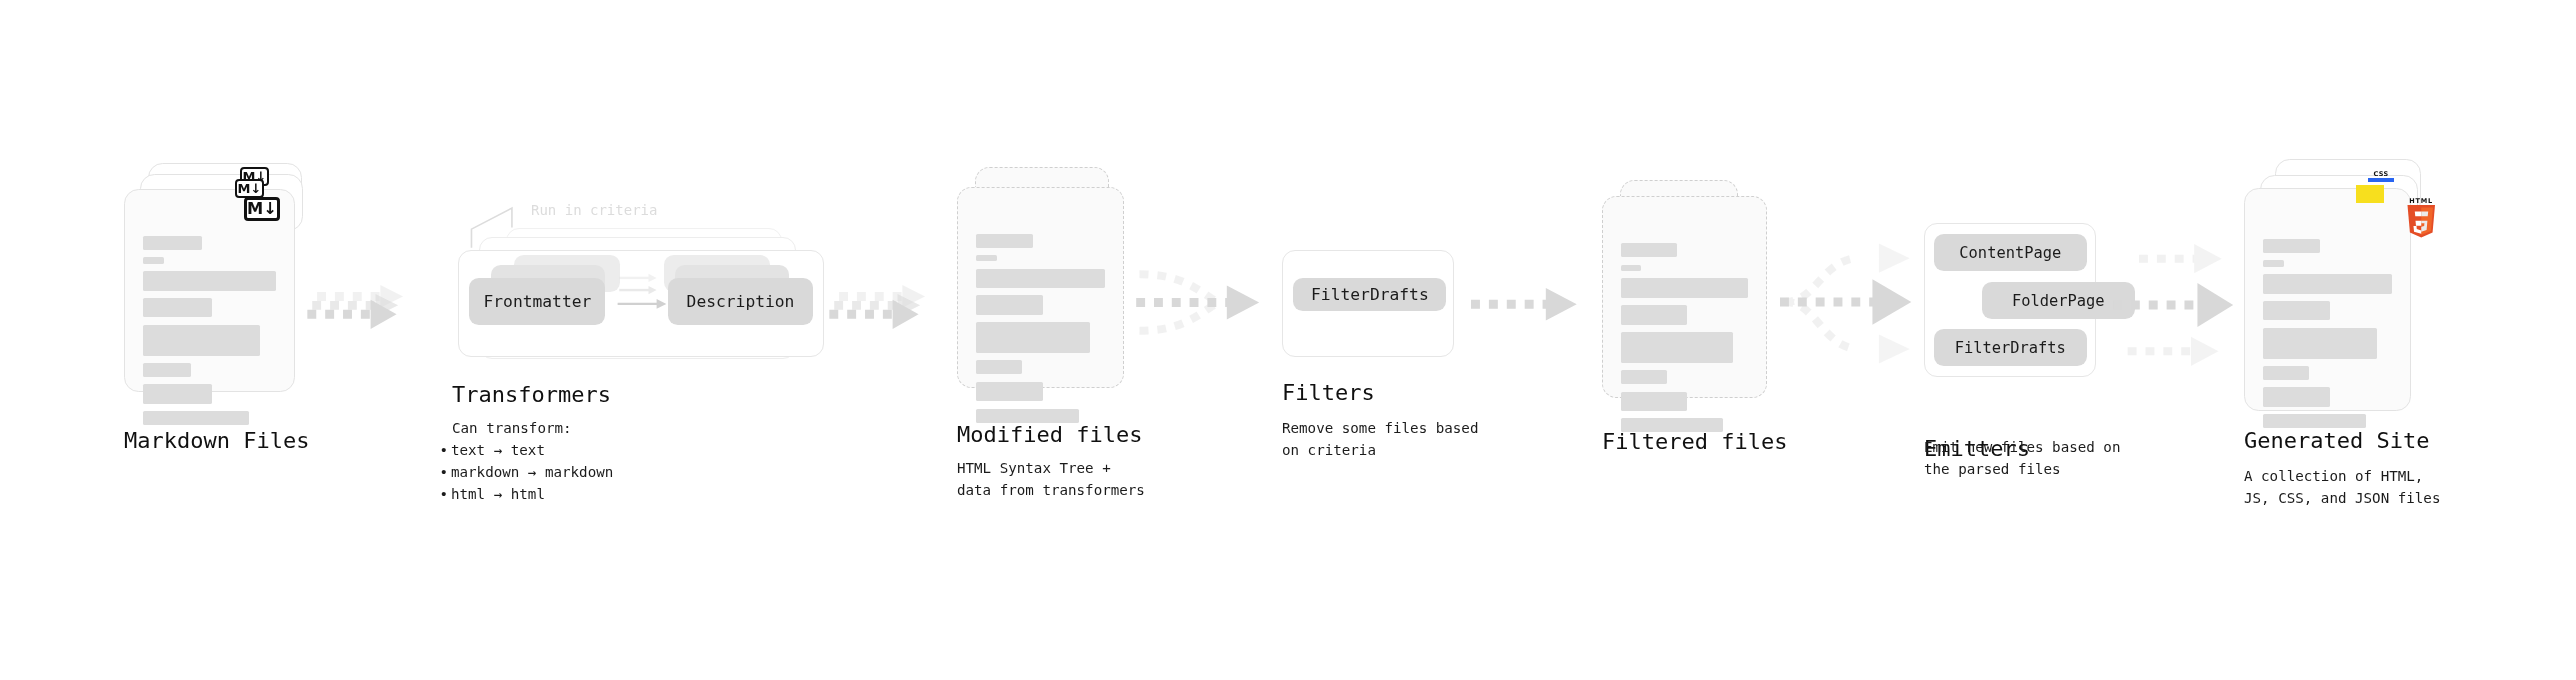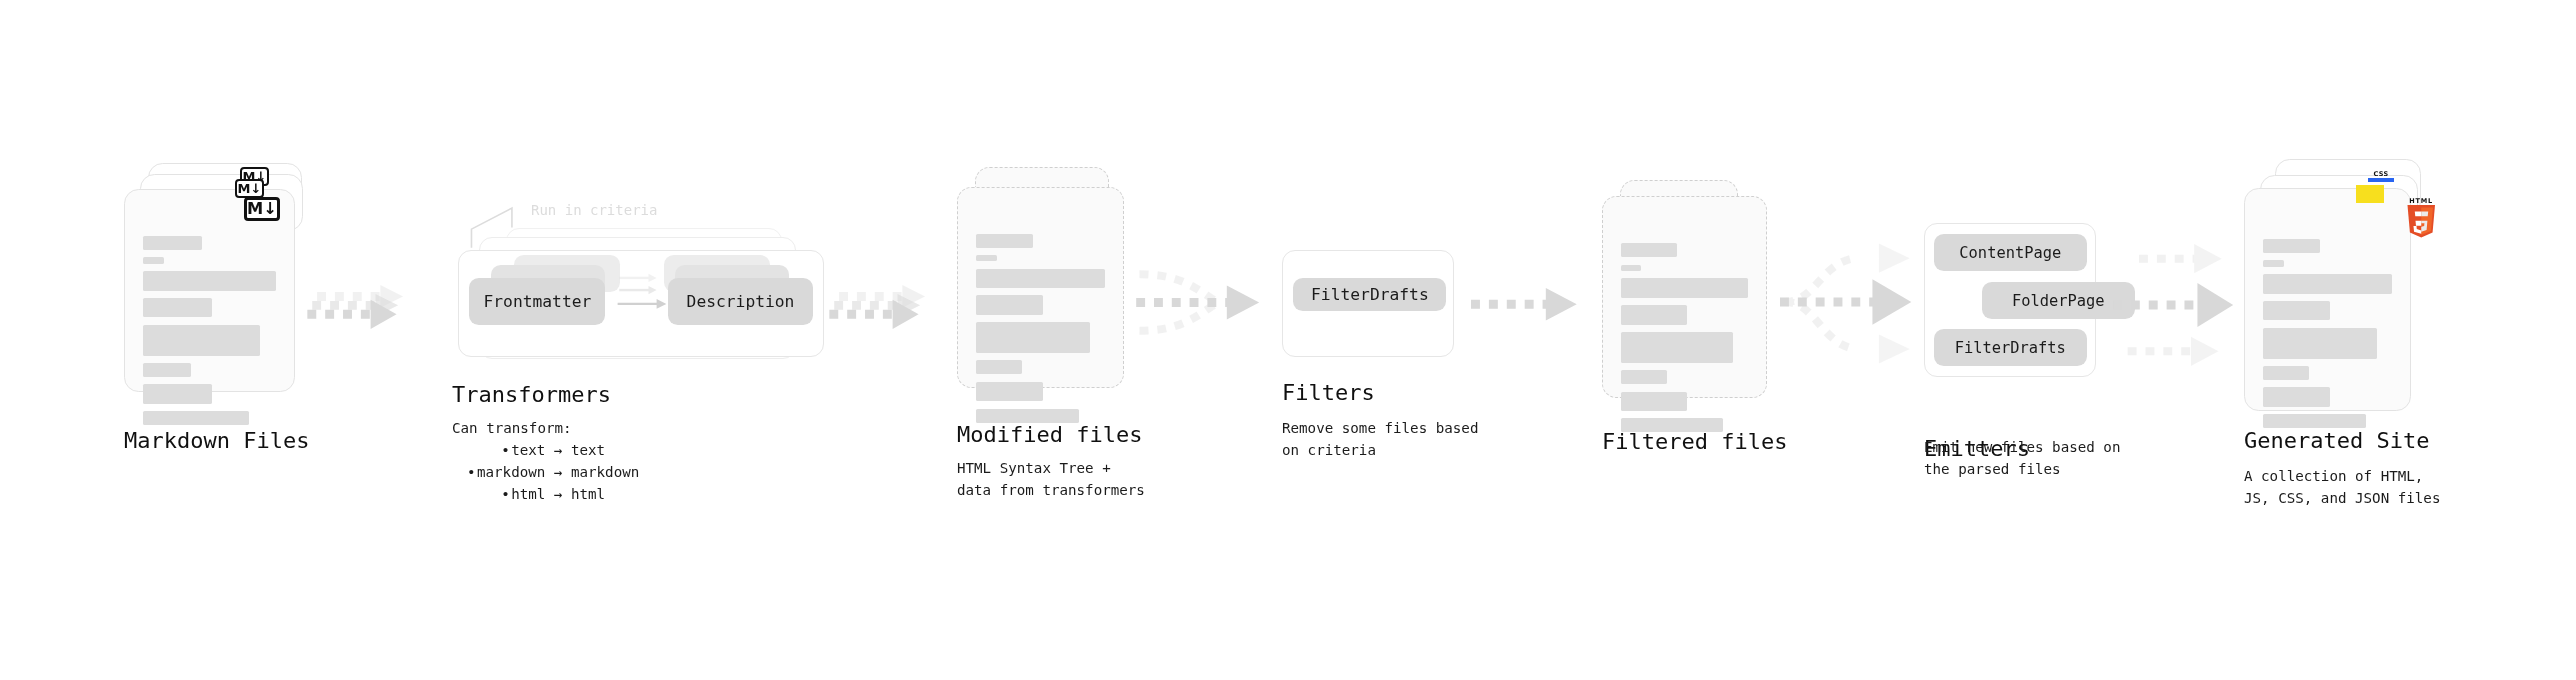--- a/index.html
+++ b/index.html
@@ -249,21 +249,21 @@
     <div class="chip" style="left:24.4px; top:83px; width:136px; height:47px; font-size:16.3px;">
       <span>Frontmatter</span>
     </div>
     <div class="chip" style="left:223px; top:83px; width:145px; height:47px; font-size:16.3px;">
       <span>Description</span>
     </div>
   </div>
 
   <div class="title" style="left:452px; top:382px;">Transformers</div>
   <div class="subtitle" style="left:452px; top:417px;">Can transform:</div>
-  <div class="bullets" style="left:463px; top:439px;text-align:center;">
+  <div class="bullets" style="left:437px; top:439px;">
     <ul>
       <li>text → text</li>
       <li>markdown → markdown</li>
       <li>html → html</li>
     </ul>
   </div>
 
   <svg class="arrow-svg" style="left:829px; top:264px;" width="111" height="73" viewBox="0 0 136 90">
     <g opacity="0.35" transform="translate(12,-22)">
       <line x1="0" y1="62" x2="82" y2="62" stroke="#d8d8d8" stroke-width="11" stroke-dasharray="11 11"></line>

